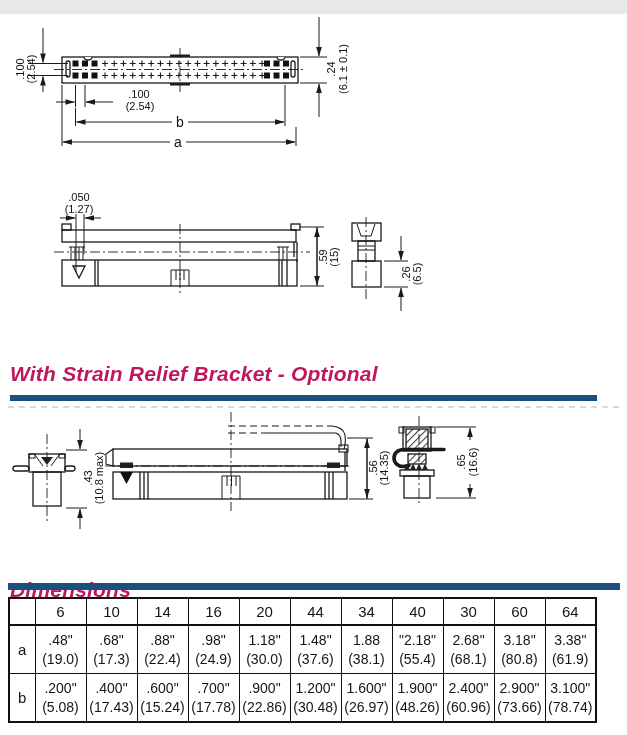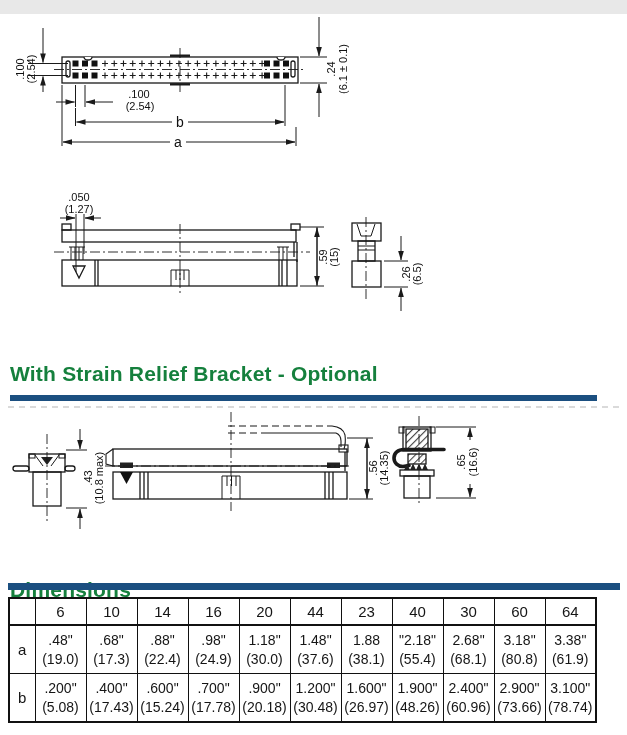--- a/index.html
+++ b/index.html
@@ -2,22 +2,22 @@
 <html><head>
 <meta charset="utf-8">
 <style>
   html,body{margin:0;padding:0;background:#e8e8e8;}
   .page{
     position:relative;width:627px;height:735px;background:#ffffff;
     font-family:"Liberation Sans",sans-serif;overflow:hidden;margin:14px auto;
   }
   svg.art{position:absolute;left:0;top:0;}
   .heading{
-    position:absolute;left:10px;font-weight:bold;
-    font-size:21px;color:#15803d;letter-spacing:.2px;white-space:nowrap;
+    position:absolute;left:10px;font-style:italic;font-weight:bold;
+    font-size:21px;color:#be185d;letter-spacing:.2px;white-space:nowrap;
   }
   #heading-strain{top:348px;}
   #heading-dims{top:564px;}
   .bar{position:absolute;background:#1b4f80;}
   #bar-strain{left:10px;top:381px;width:587px;height:6px;}
   #bar-dims{left:8px;top:569px;width:612px;height:7px;}
   table.dims{
     position:absolute;left:8px;top:583px;width:589px;
     border-collapse:collapse;table-layout:fixed;
     border:2.5px solid #111;color:#151515;
@@ -276,21 +276,21 @@
       </colgroup>
     <thead>
       <tr>
         <th></th>
         <th>6</th>
         <th>10</th>
         <th>14</th>
         <th>16</th>
         <th>20</th>
         <th>44</th>
-        <th>23</th>
+        <th>34</th>
         <th>40</th>
         <th>30</th>
         <th>60</th>
         <th>64</th>
       </tr>
     </thead>
     <tbody>
       <tr>
         <td class="rowlab">a</td>
         <td>
@@ -351,21 +351,21 @@
         <td>
             <div>.600"</div>
             <div>(15.24)</div>
           </td>
         <td>
             <div>.700"</div>
             <div>(17.78)</div>
           </td>
         <td>
             <div>.900"</div>
-            <div>(20.18)</div>
+            <div>(22.86)</div>
           </td>
         <td>
             <div>1.200"</div>
             <div>(30.48)</div>
           </td>
         <td>
             <div>1.600"</div>
             <div>(26.97)</div>
           </td>
         <td>

